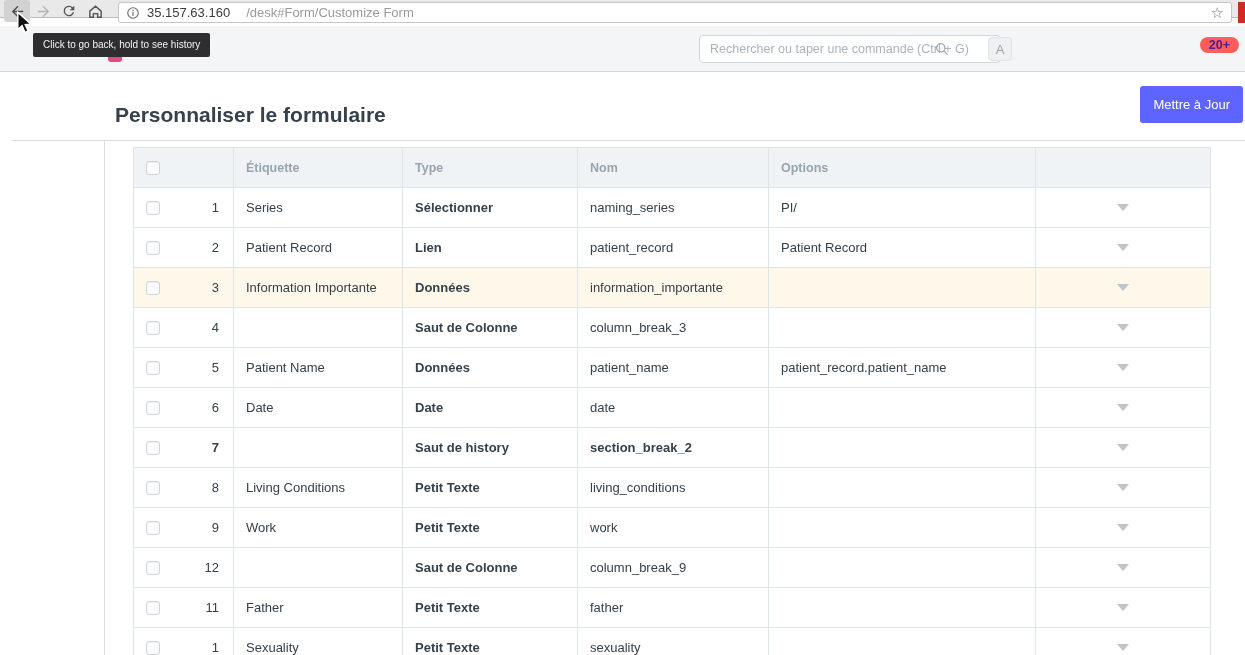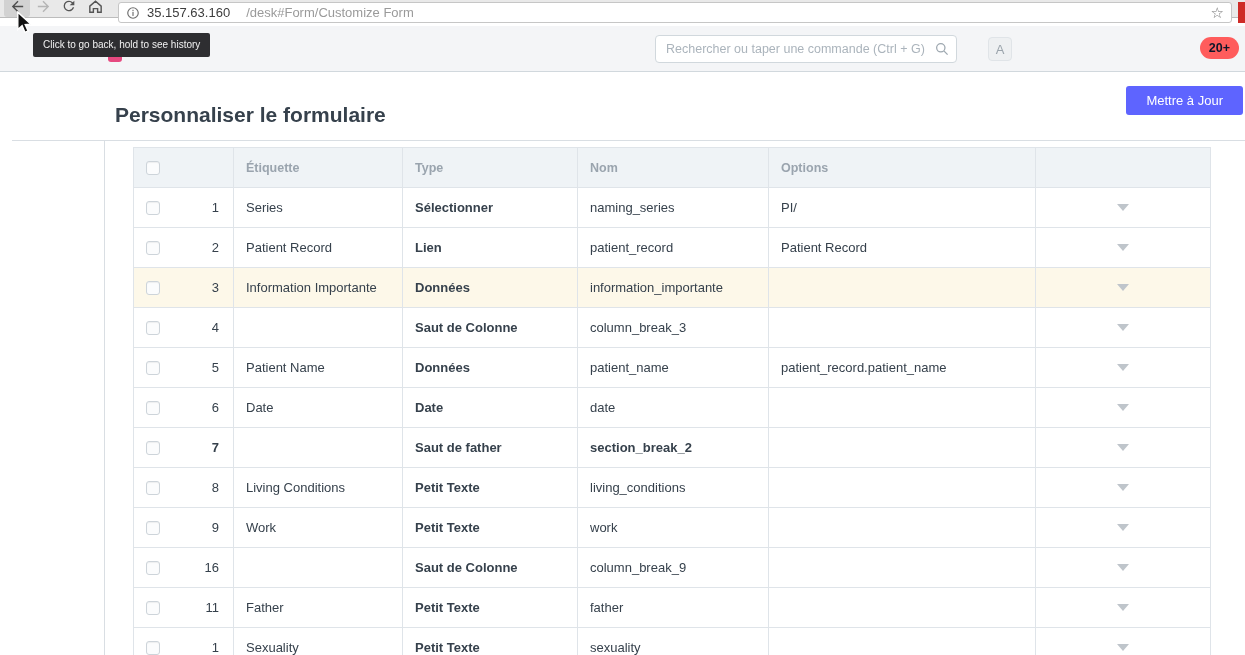--- a/index.html
+++ b/index.html
@@ -7,21 +7,21 @@
   body {
     position:relative; overflow:hidden;
     font-family:"Liberation Sans","DejaVu Sans",sans-serif;
     background:#fff; color:#36414c;
   }
 
   
   .browser-toolbar {
     position:absolute; top:0; left:0; right:0; height:18px;
     background:#e9e9e9; border-bottom:1px solid #bcbcbc;
-    display:flex; align-items:flex-end; padding-left:4px;
+    display:flex; align-items:flex-start; padding-left:4px;
   }
   .nav-btn { width:26px; height:22px; display:flex; align-items:center; justify-content:center; border-radius:3px; flex:0 0 auto; }
   .nav-btn.active-hover { background:#d2d2d2; }
   .nav-btn svg { display:block; }
   .url-bar {
     position:absolute; left:118px; right:13px; top:2px; height:21px;
     background:#fff; border:1px solid #c6c6c6; border-radius:3px;
     display:flex; align-items:center; padding:0 7px; font-size:13px;
   }
   .url-host { color:#3c3c3c; }
@@ -40,44 +40,44 @@
 
   
   .frappe-navbar {
     position:absolute; top:26px; left:0; right:0; height:46px;
     background:#f4f5f7; border-bottom:1px solid #d1d8dd;
   }
   .search-wrap { position:absolute; left:655px; top:9px; width:302px; height:28px; }
   .search-input {
     width:100%; height:100%; border:1px solid #d1d8dd; border-radius:4px;
     background:#fff; padding:0 30px 0 10px; font-size:12.5px; color:#555;
-    font-family:"Liberation Sans","DejaVu Sans",sans-serif; outline:none;
+    font-family:"Liberation Sans","DejaVu Sans",sans-serif; outline:none;margin-left:44px;
   }
   .search-input::placeholder { color:#abb4bc; }
   .search-icon { position:absolute; right:7px; top:6px; }
   .avatar {
     position:absolute; left:988px; top:11px; width:24px; height:24px;
     background:#eef0f2; border:1px solid #e0e4e8; border-radius:4px;
     color:#9ba4ac; font-size:13px; display:flex; align-items:center; justify-content:center;
   }
   .nav-item { position:absolute; top:16px; height:45px; display:flex; align-items:flex-end; gap:6px; font-size:13.5px; font-weight:bold; color:#14532d; }
   .nav-user { left:1020px; }
   .nav-help { left:1144px; }
   .dd-caret { width:0; height:0; border-left:4px solid transparent; border-right:4px solid transparent; border-top:5px solid #768089; margin-top:2px; }
   .notif-badge {
-    position:absolute; right:6px; top:11px; height:22px; padding:0 9px;
-    background:#ff5c5c; border-radius:12px; color:#0f172a; font-size:12.5px;
+    position:absolute; right:6px; top:11px; height:16px; padding:0 9px;
+    background:#ff5c5c; border-radius:12px; color:#4c1d95; font-size:12.5px;
     font-weight:bold; display:flex; align-items:center;
   }
 
   
   .page-head { position:absolute; top:72px; left:12px; right:0; height:69px; background:#fff; border-bottom:1px solid #d9dee3; }
   .page-title { position:absolute; left:103px; top:31px; font-size:21px; font-weight:bold; color:#36414c; }
   .primary-btn {
-    position:absolute; right:2px; top:14px; height:29px; padding:0 20px;
+    position:absolute; right:2px; top:14px; height:37px; padding:0 13px;
     background:#5e64ff; color:#fff; border:none; border-radius:3px;
     font-size:13px; font-family:"Liberation Sans","DejaVu Sans",sans-serif;
   }
 
   
   .main { position:absolute; top:141px; left:0; right:0; bottom:-80px; background:#fff; }
   .sidebar-strip { position:absolute; left:0; top:0; bottom:0; width:105px; border-right:1px solid #d9dee3; background:#fff; }
   .grid-wrap { position:absolute; left:133px; top:6px; width:1077px; }
   table.grid { border-collapse:collapse; width:1077px; table-layout:fixed; font-size:13px; color:#36414c; border:1px solid #d1d8dd; }
   .grid th, .grid td { border:1px solid #dfe4e9; height:40px; padding:0 12px; text-align:left; overflow:hidden; white-space:nowrap; }
@@ -298,21 +298,21 @@
   </tr>
 
   <tr data-name="grid-row" class="row-bold">
     <td>
               <div class="idx-cell">
       <span class="checkbox" data-name="row-checkbox"></span>
       <span class="row-num" data-name="row-index">7</span>
     </div>
             </td>
     <td data-name="cell-label"></td>
-    <td class="cell-type" data-name="cell-type">Saut de father</td>
+    <td class="cell-type" data-name="cell-type">Saut de history</td>
     <td data-name="cell-fieldname">section_break_2</td>
     <td data-name="cell-options"></td>
     <td data-name="cell-expand">
               <div class="caret-down" data-name="row-expand-icon"></div>
             </td>
   </tr>
 
   <tr data-name="grid-row">
     <td>
               <div class="idx-cell">
@@ -342,21 +342,21 @@
     <td data-name="cell-options"></td>
     <td data-name="cell-expand">
               <div class="caret-down" data-name="row-expand-icon"></div>
             </td>
   </tr>
 
   <tr data-name="grid-row">
     <td>
               <div class="idx-cell">
       <span class="checkbox" data-name="row-checkbox"></span>
-      <span class="row-num" data-name="row-index">16</span>
+      <span class="row-num" data-name="row-index">12</span>
     </div>
             </td>
     <td data-name="cell-label"></td>
     <td class="cell-type" data-name="cell-type">Saut de Colonne</td>
     <td data-name="cell-fieldname">column_break_9</td>
     <td data-name="cell-options"></td>
     <td data-name="cell-expand">
               <div class="caret-down" data-name="row-expand-icon"></div>
             </td>
   </tr>

